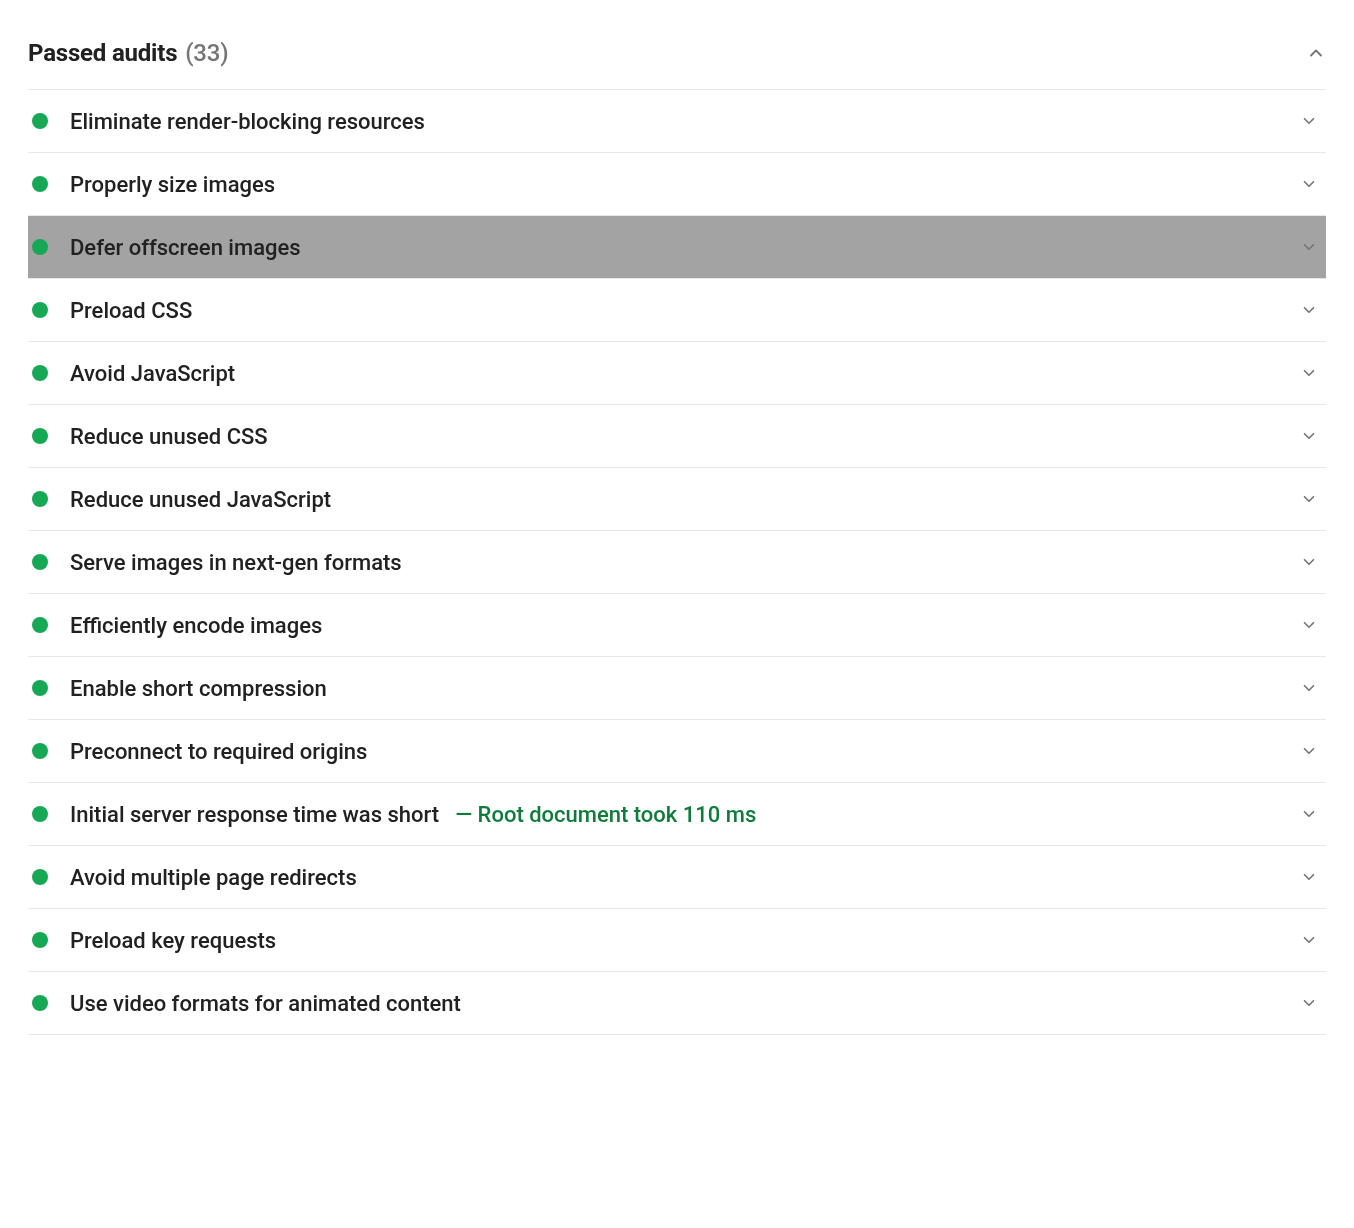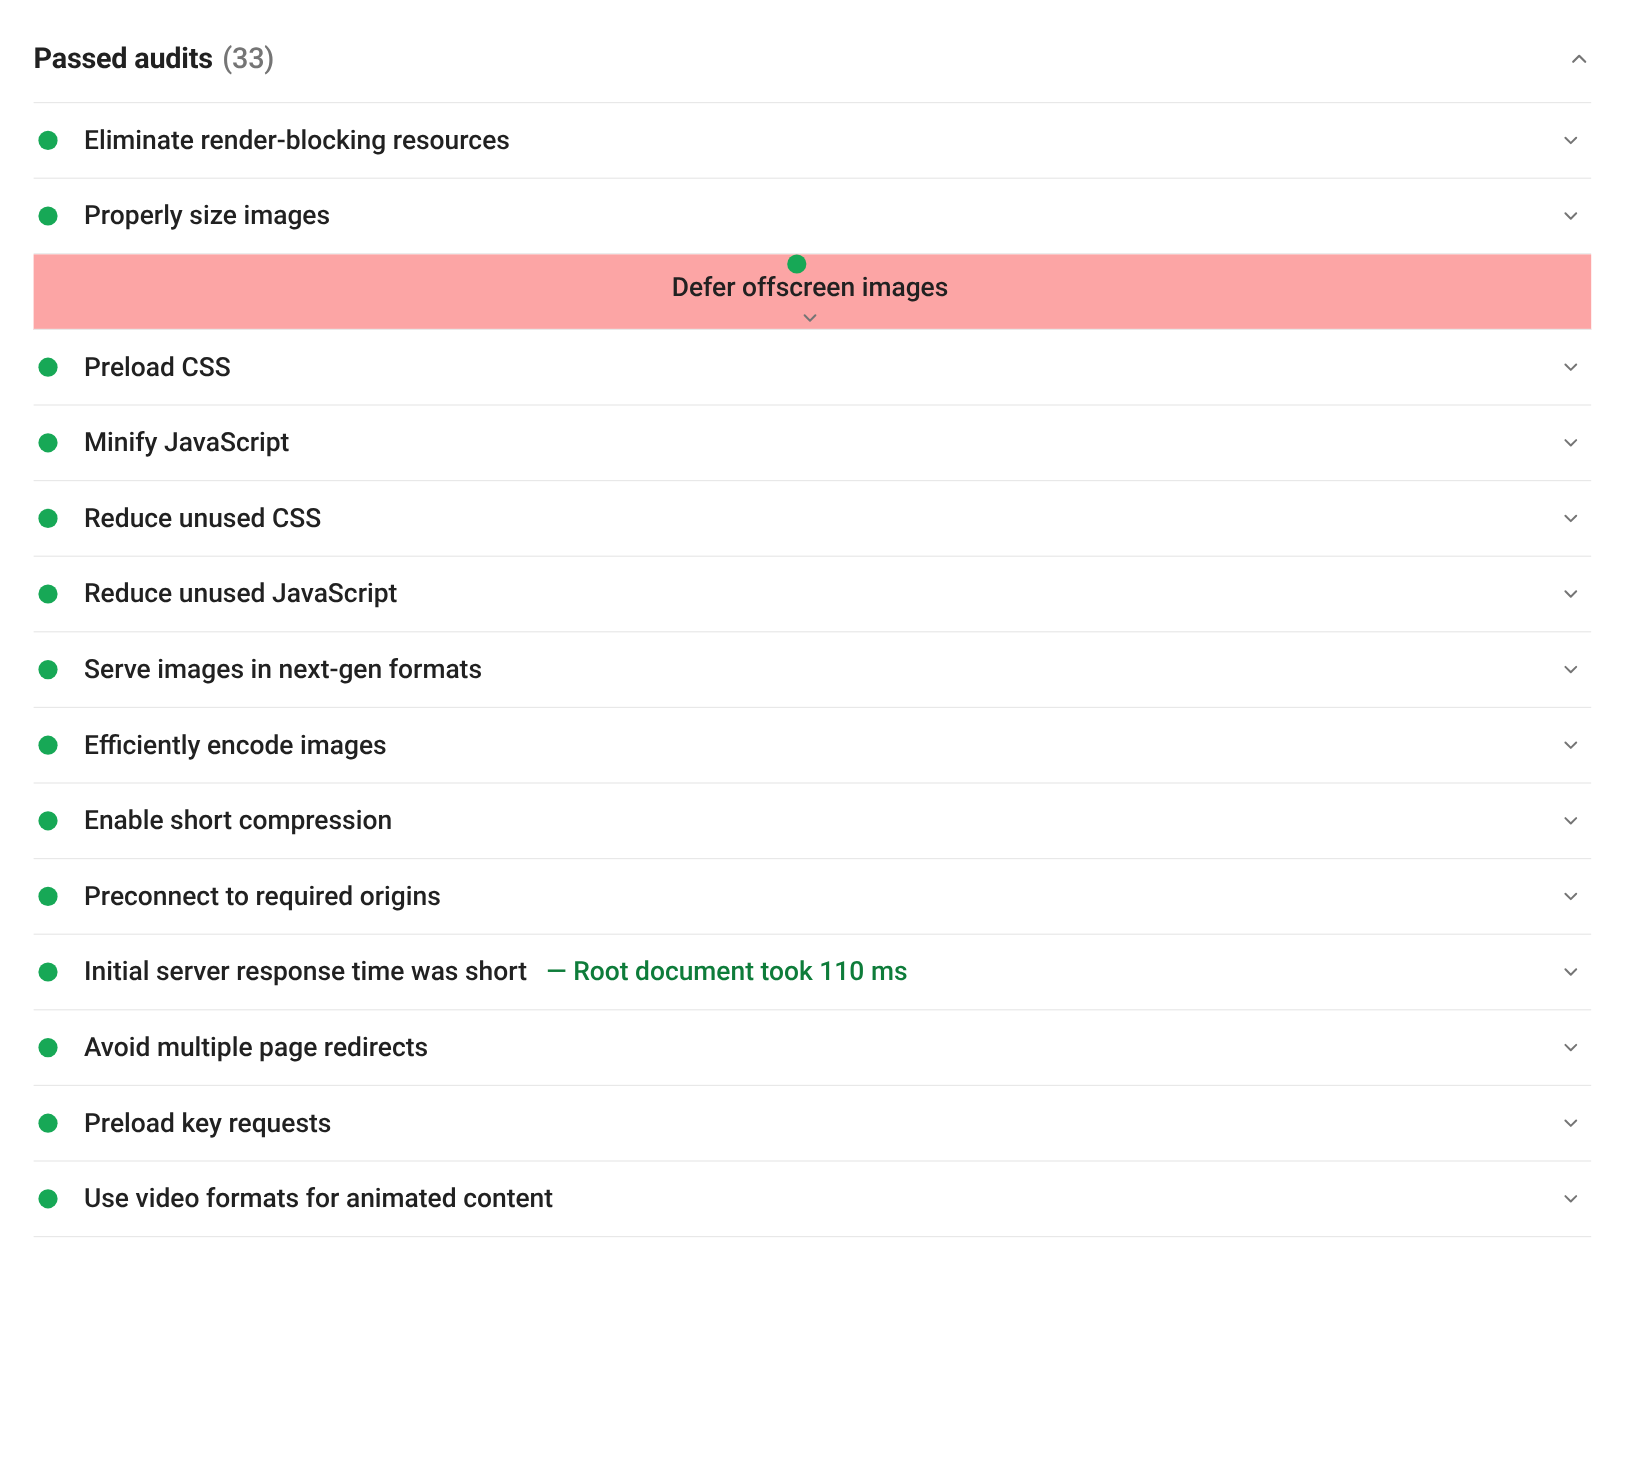--- a/index.html
+++ b/index.html
@@ -3,21 +3,22 @@
 <meta charset="utf-8">
 <style>
   * { box-sizing: border-box; margin: 0; padding: 0; }
   html, body {
     font-family: -apple-system, BlinkMacSystemFont, "Segoe UI", Roboto, Helvetica, Arial, sans-serif;
     background: #fff;
     color: #212121;
     width: 1354px;
   }
   .container {
-    padding: 29px 28px 10px 28px;
+    padding: 1px 28px 10px 28px;
+    margin-top: 32px;
   }
   .section-header {
     display: flex;
     align-items: center;
     justify-content: space-between;
     padding: 6px 0 22px 0;
     cursor: pointer;
   }
   .section-title {
     font-size: 24px;
@@ -37,22 +38,21 @@
   .audit-row {
     display: flex;
     align-items: center;
     height: 63px;
     border-bottom: 1px solid #e8e8e8;
     cursor: pointer;
     padding-left: 4px;
     padding-right: 8px;
   }
   .audit-row.hover {
-    background: #fca5a5;
-    flex-direction: column;
+    background: #a3a3a3;
   }
   .status-dot {
     width: 16px;
     height: 16px;
     border-radius: 50%;
     background: #17a856;
     flex: 0 0 auto;
     margin-right: 22px;
   }
   .audit-label {
@@ -130,21 +130,21 @@
         <span class="audit-label">Preload CSS</span>
         <span class="spacer"></span>
         <span class="chevron">
           <svg width="18" height="18" viewBox="0 0 24 24" fill="none" stroke="currentColor" stroke-width="2.2" stroke-linecap="round" stroke-linejoin="round">
             <polyline points="6 9 12 15 18 9"></polyline>
           </svg>
         </span>
       </div>
       <div class="audit-row">
         <span class="status-dot"></span>
-        <span class="audit-label">Minify JavaScript</span>
+        <span class="audit-label">Avoid JavaScript</span>
         <span class="spacer"></span>
         <span class="chevron">
           <svg width="18" height="18" viewBox="0 0 24 24" fill="none" stroke="currentColor" stroke-width="2.2" stroke-linecap="round" stroke-linejoin="round">
             <polyline points="6 9 12 15 18 9"></polyline>
           </svg>
         </span>
       </div>
       <div class="audit-row">
         <span class="status-dot"></span>
         <span class="audit-label">Reduce unused CSS</span>

